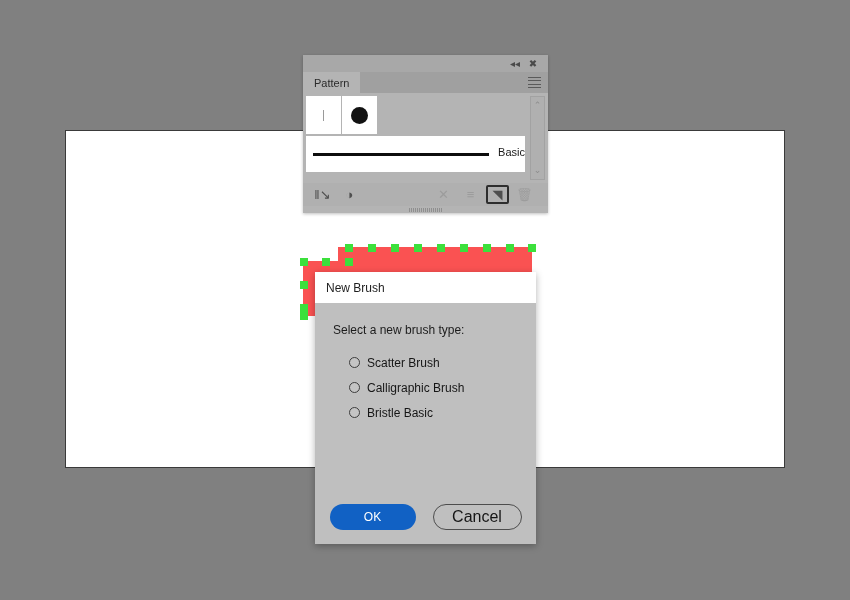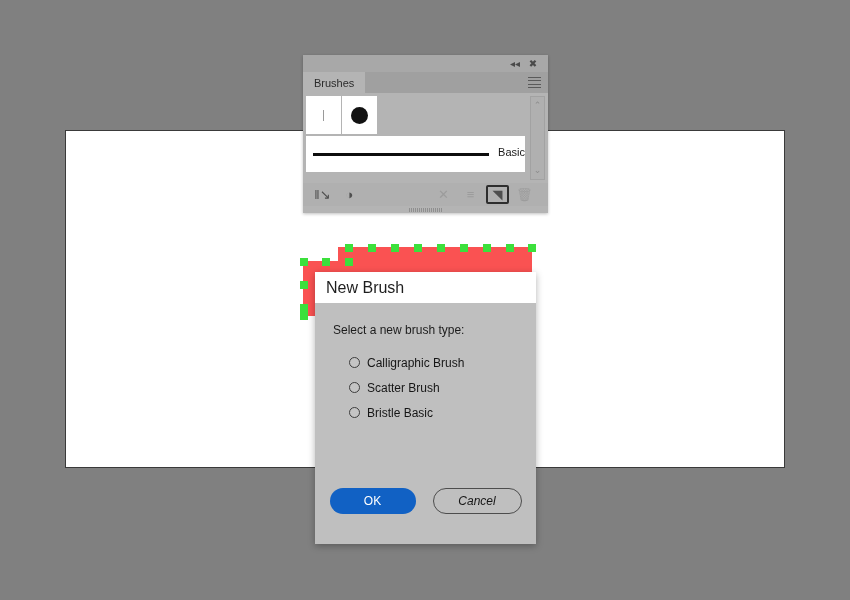--- a/index.html
+++ b/index.html
@@ -252,21 +252,21 @@
   }
   #dialog-titlebar {
     height: 31px;
     background: #ffffff;
     display: flex;
     align-items: center;
     padding-left: 11px;
     box-sizing: border-box;
   }
   #dialog-title {
-    font-size: 16px;
+    font-size: 12px;
     color: #1e1e1e;
   }
   #dialog-body {
     padding: 20px 0 0 18px;
     box-sizing: border-box;
   }
   #dialog-prompt {
     font-size: 12px;
     color: #1c1c1c;
     margin-bottom: 13px;
@@ -309,21 +309,21 @@
     background: #4a4a4a;
   }
   .radio-label {
     font-size: 12px;
     color: #161616;
     white-space: nowrap;
   }
   #dialog-buttons {
     position: absolute;
     left: 0;
-    bottom: 30px;
+    bottom: 14px;
     width: 100%;
     display: flex;
     justify-content: center;
     gap: 17px;
   }
   #ok-button {
     width: 86px;
     height: 26px;
     border-radius: 13px;
     background: #1161c4;
@@ -335,29 +335,28 @@
     border: none;
     cursor: pointer;
     font-family: "Liberation Sans", sans-serif;
   }
   #cancel-button {
     width: 89px;
     height: 26px;
     border-radius: 13px;
     background: #bfbfbf;
     color: #161616;
-    font-size: 12px;
+    font-size: 16px;
     display: flex;
     align-items: center;
     justify-content: center;
     border: 1px solid #4d4d4d;
     cursor: pointer;
     box-sizing: border-box;
     font-family: "Liberation Sans", sans-serif;
-    font-style: italic;
   }
 </style>
 </head>
 <body>
 
 <div id="artboard"></div>
 
 <div id="artwork-layer">
   <div class="art-shape" id="art-shape-top"></div>
   <div class="art-shape" id="art-shape-left"></div>
@@ -386,21 +385,21 @@
 
 <div id="brushes-panel">
 
   <div id="panel-titlebar">
     <div class="titlebar-icon">◂◂</div>
     <div class="titlebar-icon">✖</div>
   </div>
 
   <div id="panel-tabbar">
     <div id="tab-brushes">
-      <span>Brushes</span>
+      <span>Pattern</span>
     </div>
     <div id="panel-menu-icon">
       <span></span>
         <span></span>
         <span></span>
         <span></span>
     </div>
   </div>
 
   <div id="panel-body">
@@ -438,25 +437,25 @@
 
 <div id="new-brush-dialog">
   <div id="dialog-titlebar">
     <span id="dialog-title">New Brush</span>
   </div>
   <div id="dialog-body">
     <div id="dialog-prompt">Select a new brush type:</div>
     <div id="radio-group">
         <div class="radio-row">
           <span class="radio-mark"></span>
-          <span class="radio-label">Calligraphic Brush</span>
+          <span class="radio-label">Scatter Brush</span>
         </div>
         <div class="radio-row">
           <span class="radio-mark"></span>
-          <span class="radio-label">Scatter Brush</span>
+          <span class="radio-label">Calligraphic Brush</span>
         </div>
         <div class="radio-row">
           <span class="radio-mark"></span>
           <span class="radio-label">Bristle Basic</span>
         </div>
       </div>
   </div>
   <div id="dialog-buttons">
     <button id="ok-button">OK</button>
     <button id="cancel-button">Cancel</button>

